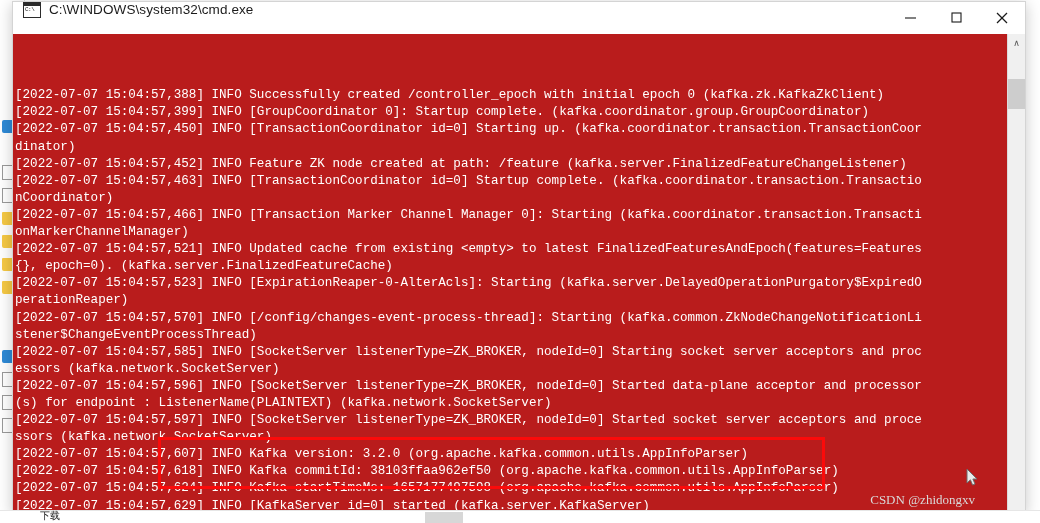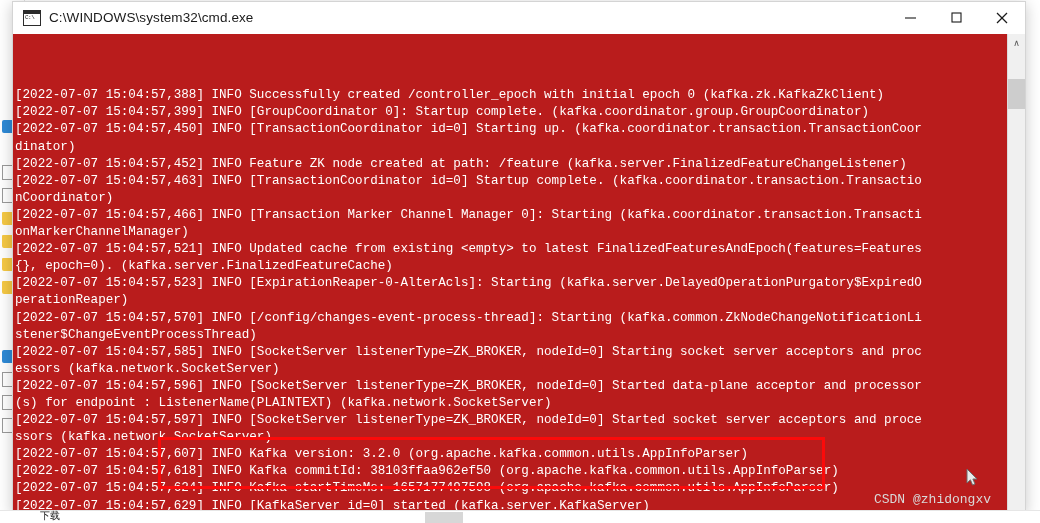--- a/index.html
+++ b/index.html
@@ -62,21 +62,20 @@
     background: #ffffff;
     border: 1px solid #d4d4d4;
     box-shadow: 0 3px 14px rgba(0,0,0,0.22);
     display: flex;
     flex-direction: column;
   }
   #titlebar {
     height: 31px;
     background: #ffffff;
     display: flex;
-    align-items: center;
     flex: 0 0 auto;
     border-bottom: 1px solid #ffffff;
   }
   #titlebar-icon {
     width: 16px; height: 14px;
     margin-left: 10px;
     margin-right: 8px;
     background: #ffffff;
     border: 1px solid #2b2b2b;
     position: relative;
@@ -149,24 +148,24 @@
     height: 52px;
     border: 3px solid #fb0a0a;
     box-sizing: border-box;
     pointer-events: none;
     z-index: 5;
   }
 
   
   #watermark {
     position: absolute;
-    right: 16px;
+    right: 32px;
     bottom: 4px;
     color: #d9d9d9;
-    font-family: Liberation Mono, monospace;
+    font-family: Liberation Serif, serif;
     font-size: 13px;
     z-index: 6;
     white-space: nowrap;
   }
   #wm-cursor {
     position: absolute;
     right: 28px;
     bottom: 2px;
     z-index: 7;
   }

